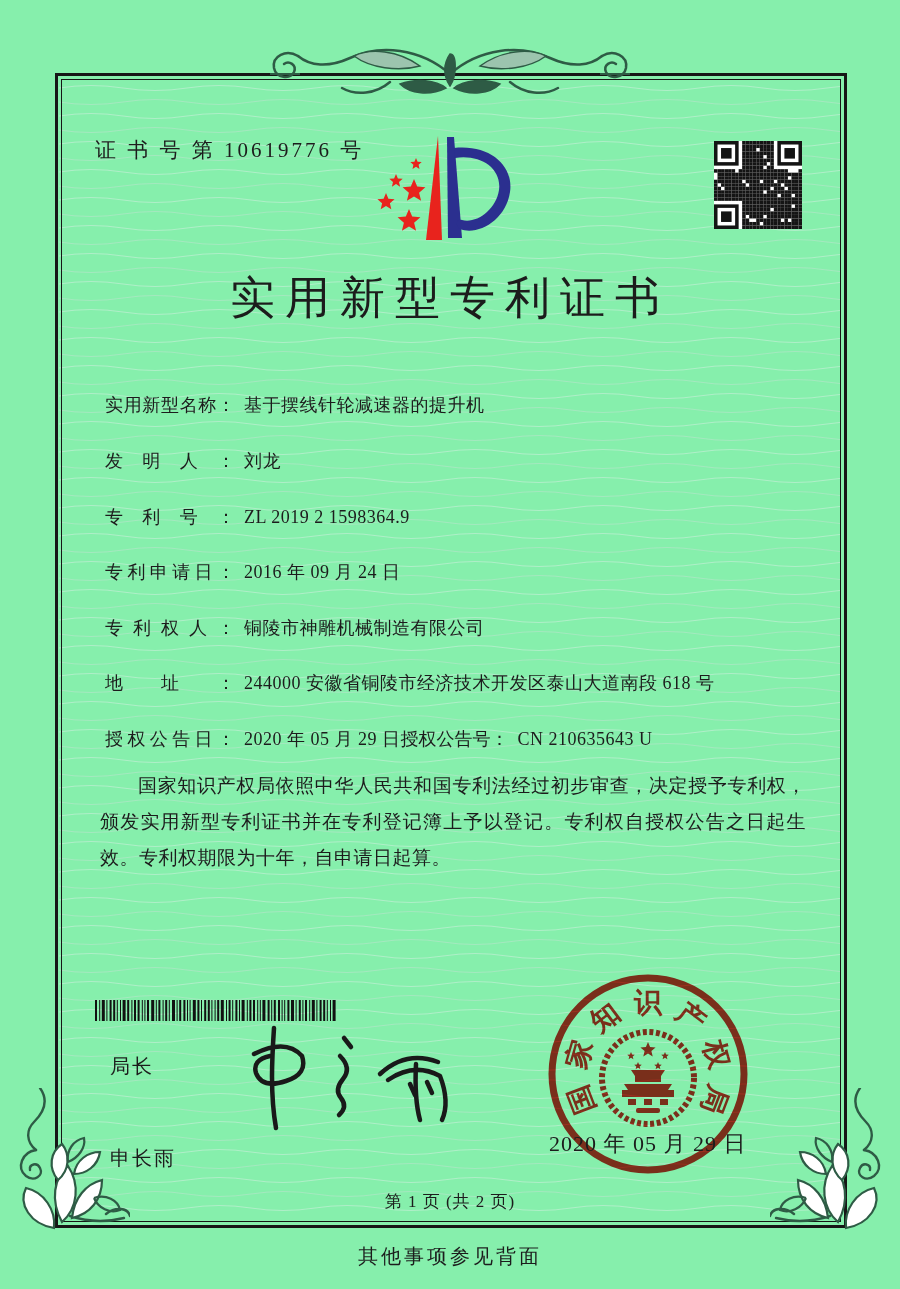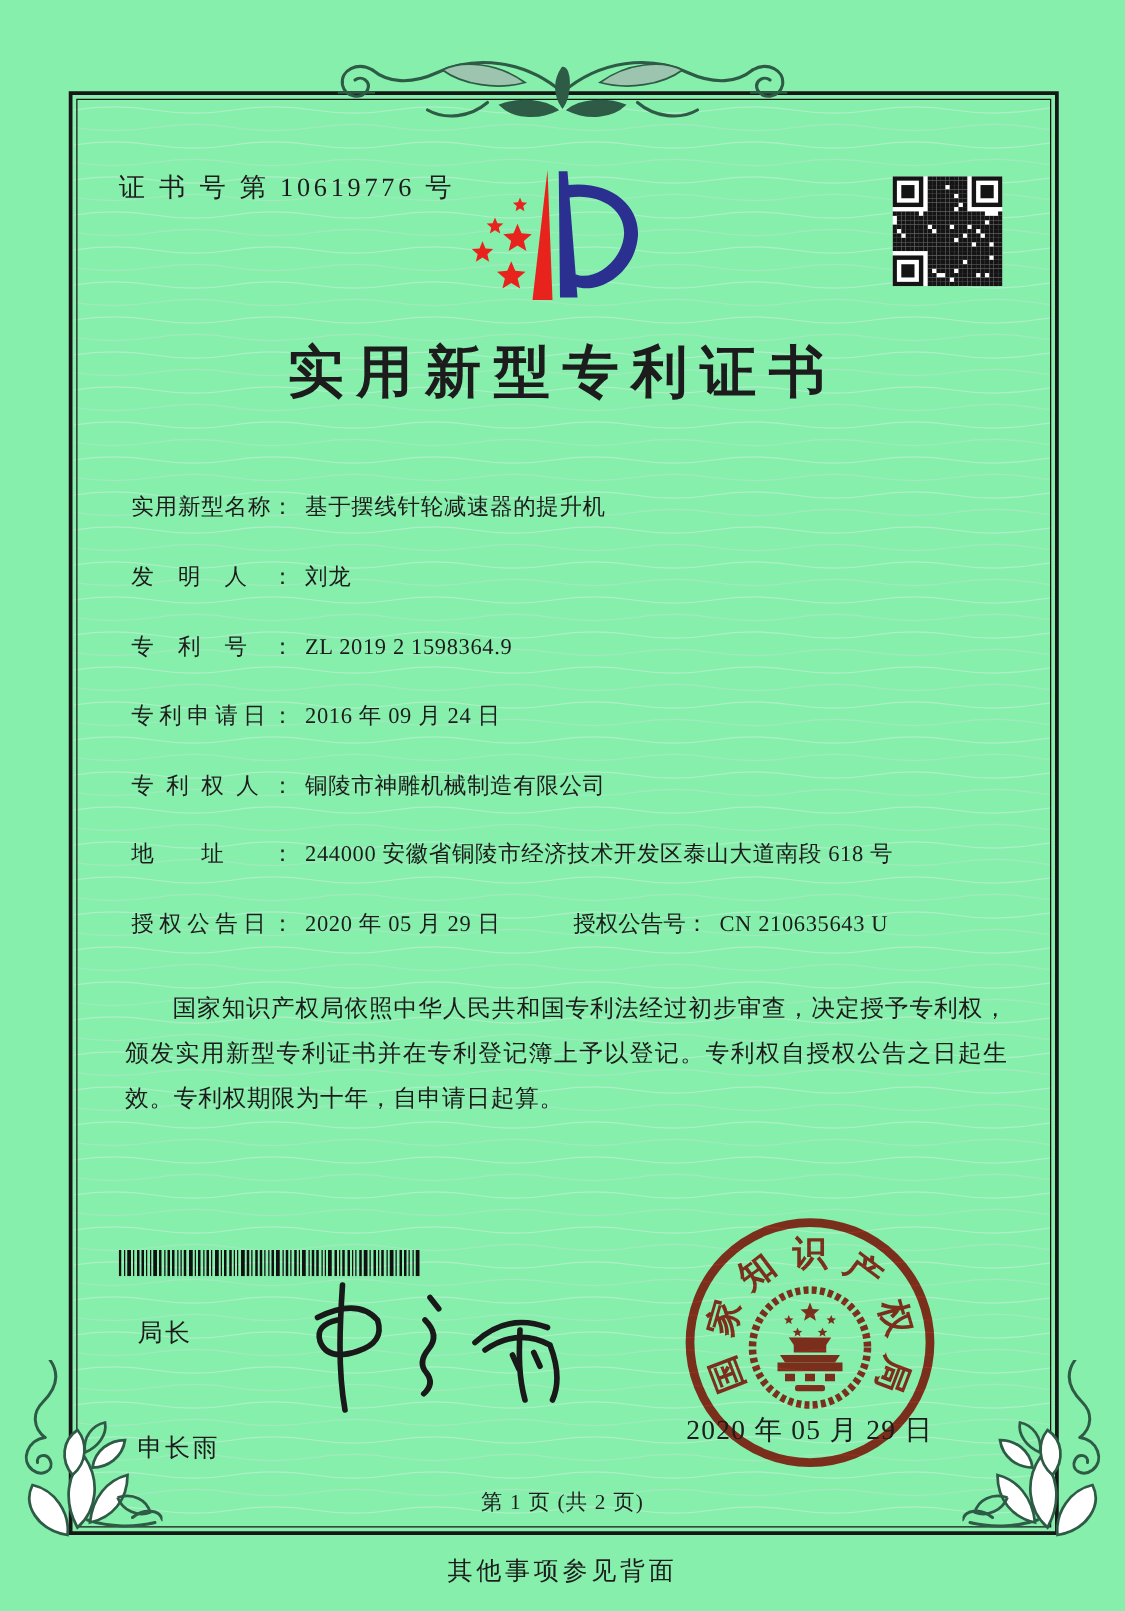--- a/index.html
+++ b/index.html
@@ -8,26 +8,26 @@
     background:#86efac;color:#1c1c1c;
     font-family:"Liberation Serif","DejaVu Serif",serif;
   }
   .abs{position:absolute;}
   
   #waves{position:absolute;left:59px;top:78px;width:782px;height:1142px;opacity:.5;}
   
   .frame-outer{position:absolute;left:55px;top:73px;width:786px;height:1149px;border:3px solid #161616;}
   .frame-inner{position:absolute;inset:3px;border:1px solid #161616;}
   .cert-no{left:95px;top:136px;font-size:21px;letter-spacing:3px;white-space:nowrap;}
-  .title{left:55px;width:790px;top:268px;text-align:center;font-size:45px;font-weight:bold;letter-spacing:10px;white-space:nowrap;}
+  .title{left:55px;width:790px;top:268px;text-align:center;font-size:45px;font-weight:normal;letter-spacing:10px;white-space:nowrap;}
   .row{left:105px;width:710px;font-size:18px;white-space:nowrap;display:flex;align-items:baseline;}
   .lbl{display:inline-block;width:130px;text-align:justify;text-align-last:justify;flex:0 0 auto;}
   .val{margin-left:9px;letter-spacing:.5px;}
-  .lbl2{margin-left:58px;flex:0 0 auto;}
-  .paras{left:100px;top:768px;width:706px;font-size:19px;line-height:36px;text-align:justify;margin-top:22px;}
+  .lbl2{flex:0 0 auto;}
+  .paras{left:100px;top:768px;width:706px;font-size:19px;line-height:36px;text-align:justify;}
   .paras p{margin:0;text-indent:2em;letter-spacing:.5px;}
   .director-label{left:110px;top:1053px;font-size:20px;letter-spacing:2px;}
   .director-name{left:110px;top:1145px;font-size:20px;letter-spacing:2px;}
   .seal-date{left:549px;top:1129px;font-size:22px;letter-spacing:1px;z-index:6;white-space:nowrap;}
   .page-indicator{left:55px;width:790px;top:1190px;text-align:center;font-size:17px;letter-spacing:1px;}
   .back-note{left:0;width:900px;top:1243px;text-align:center;font-size:20px;letter-spacing:3px;}
   .seal-svg{left:538px;top:964px;z-index:5;mix-blend-mode:multiply;opacity:.95;}
   svg text.sealch{font-family:"Liberation Serif","DejaVu Serif",serif;font-weight:bold;font-size:28px;fill:#e5271b;text-anchor:middle;}
 </style>
 </head>

